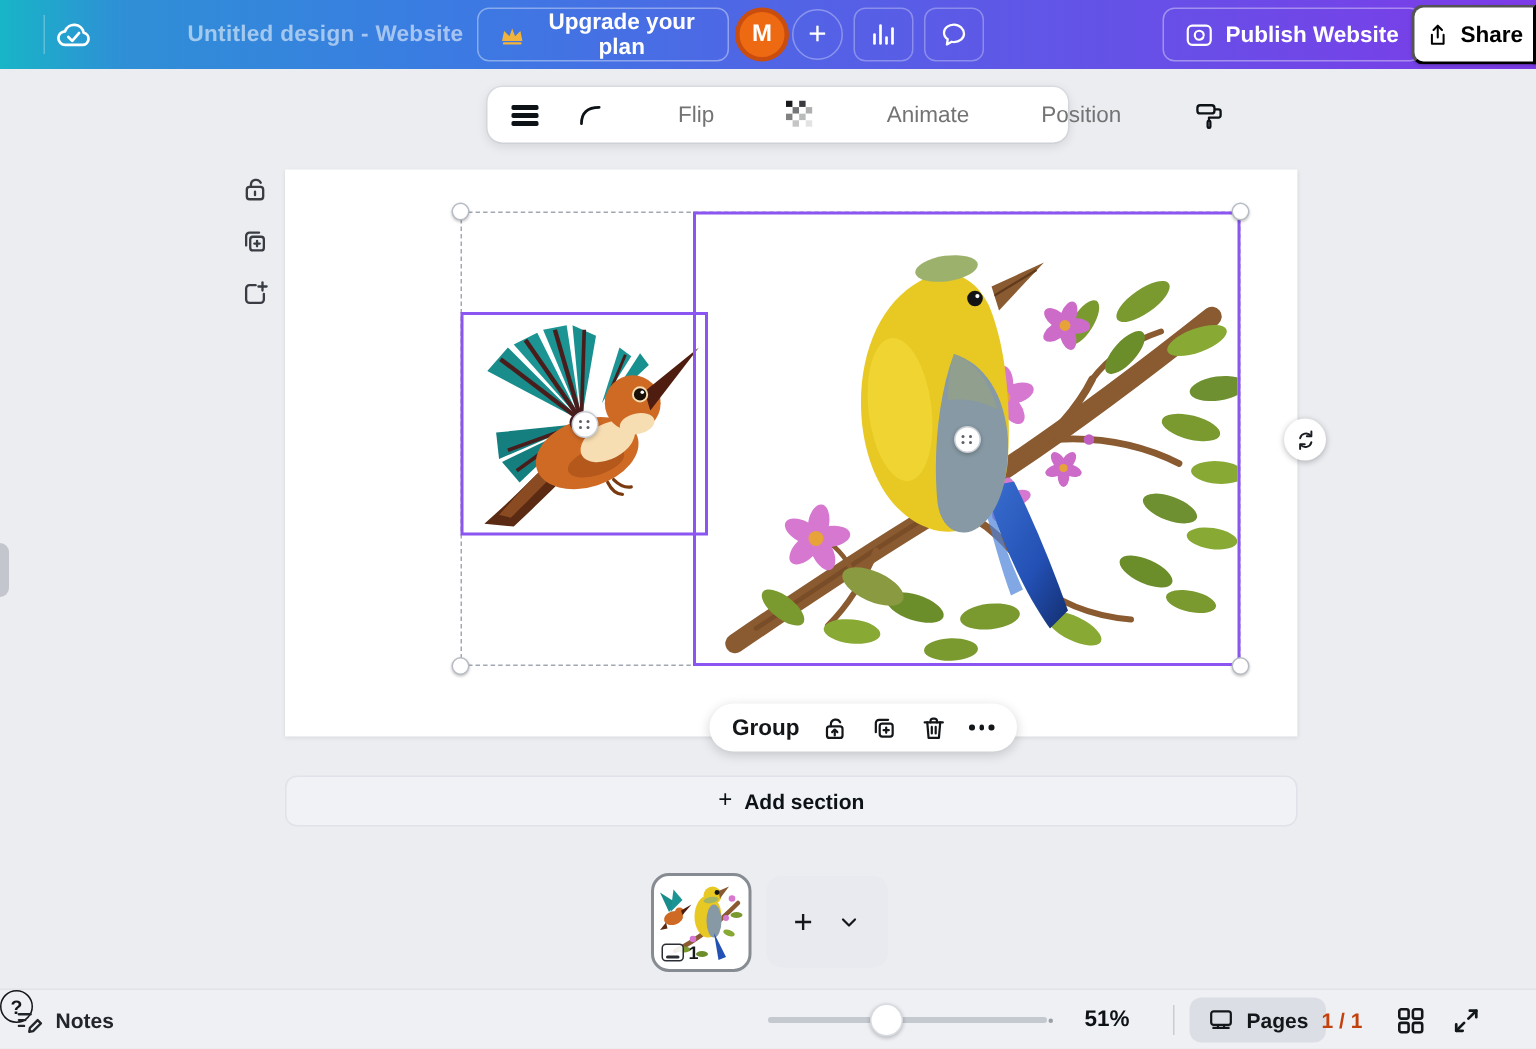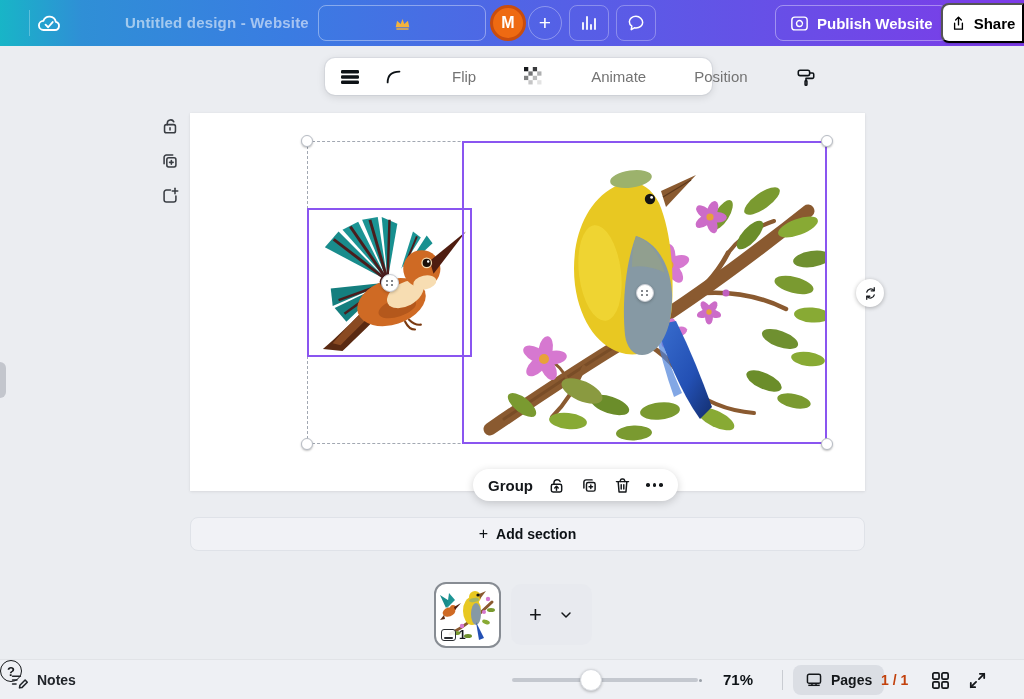--- a/index.html
+++ b/index.html
@@ -149,20 +149,21 @@
     </span>
     <div class="doc-title">Untitled design - Website</div>
 
     <button class="tb-btn upgrade-btn">
       <span>
         <svg width="17" height="15" viewBox="0 0 20 17">
           <path d="M2 13 L3.6 5.2 L7.8 9.2 L10 3.2 L12.2 9.2 L16.4 5.2 L18 13 Z" fill="#f2b33d"></path>
           <rect x="2.6" y="14" width="14.8" height="1.8" rx="0.9" fill="#f2b33d"></rect>
         </svg>
       </span>
+      <span>Upgrade your plan</span>
     </button>
 
     <div class="avatar">
       <span>M</span>
     </div>
     <div class="add-member-btn">
       <span>+</span>
     </div>
 
     <div class="tb-icon-btn chart-btn">
@@ -540,21 +541,21 @@
           <line x1="3" y1="10.5" x2="8" y2="10.5"></line>
           <line x1="3" y1="15" x2="7" y2="15"></line>
         <path d="M11.5 16.5 L17.5 10.5 L20 13 L14 19 L11 19.5 Z"></path>
       </svg>
       <span>Notes</span>
     </div>
 
     <div class="zoom-track">
       <span class="zoom-handle"></span>
     </div>
-    <span class="zoom-pct">71%</span>
+    <span class="zoom-pct">51%</span>
     <span class="bb-sep"></span>
 
     <div class="pages-btn">
       <svg viewBox="0 0 22 22" fill="none" stroke="currentColor" stroke-width="1.8" stroke-linejoin="round">
         <rect x="3" y="4" width="16" height="11" rx="2"></rect>
         <path d="M4 17.5 h14"></path>
           <path d="M8.5 15 v2.5 M13.5 15 v2.5"></path>
       </svg>
       <span>Pages</span>
     </div>

